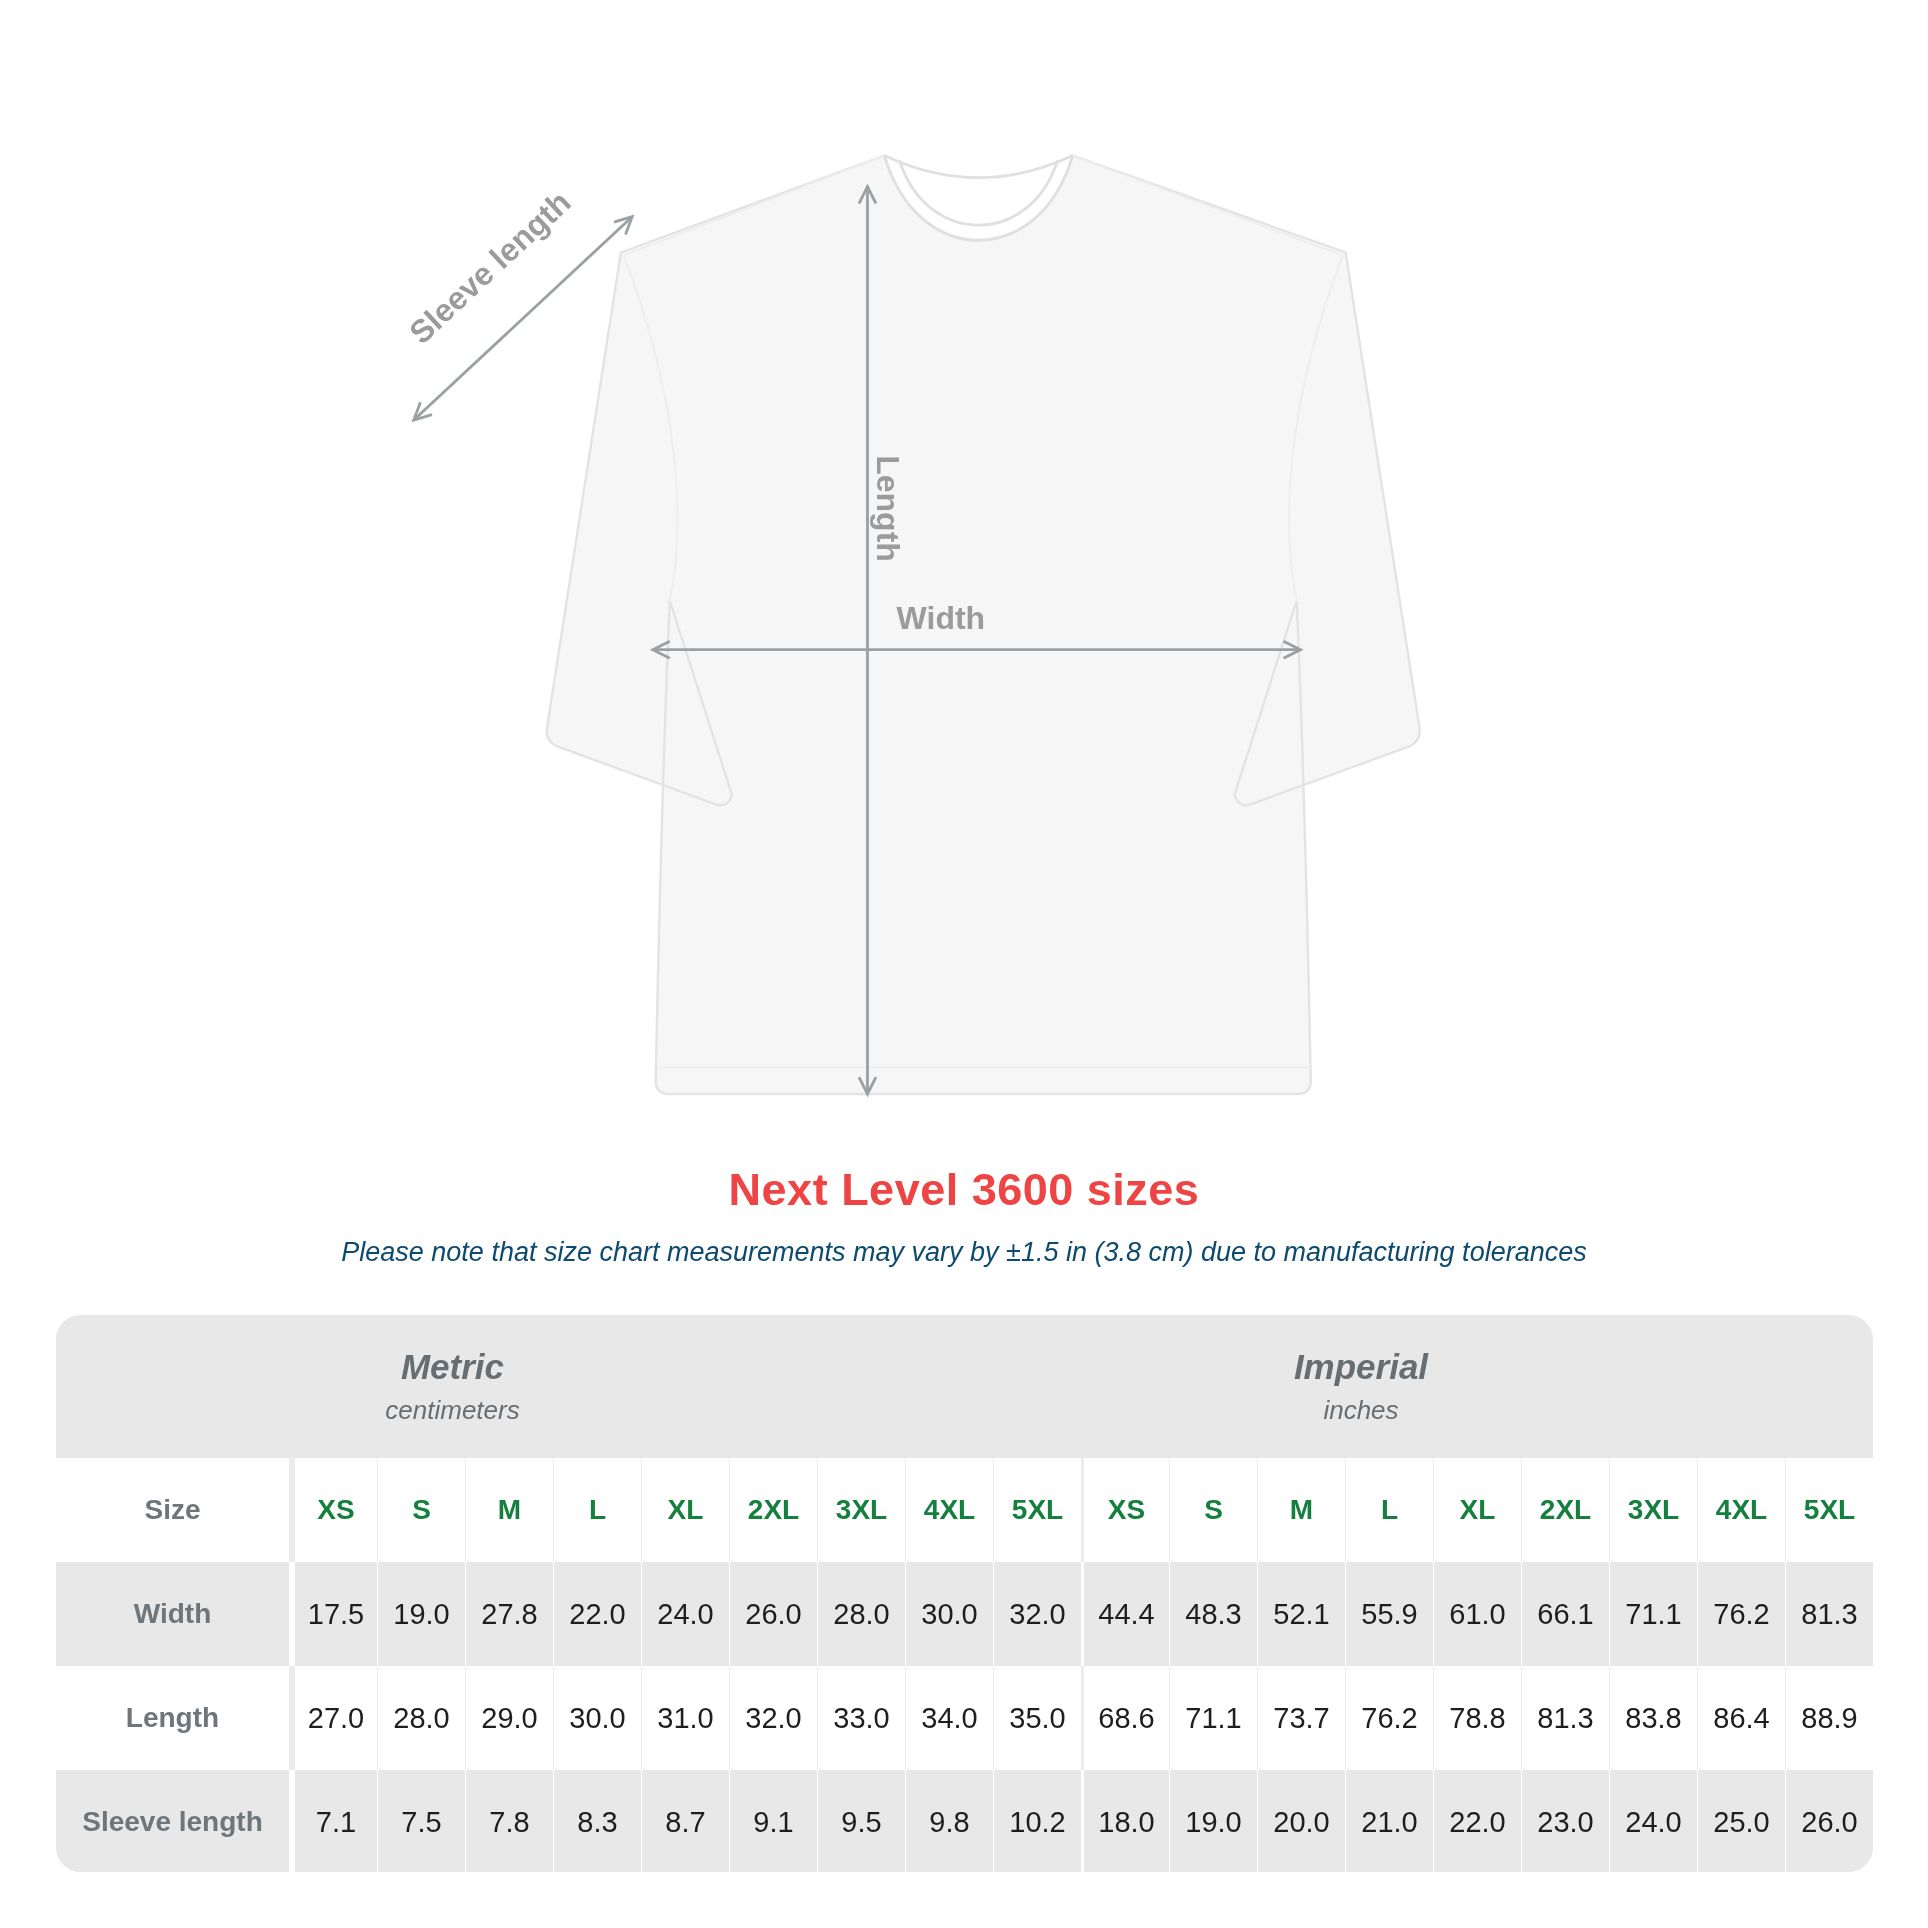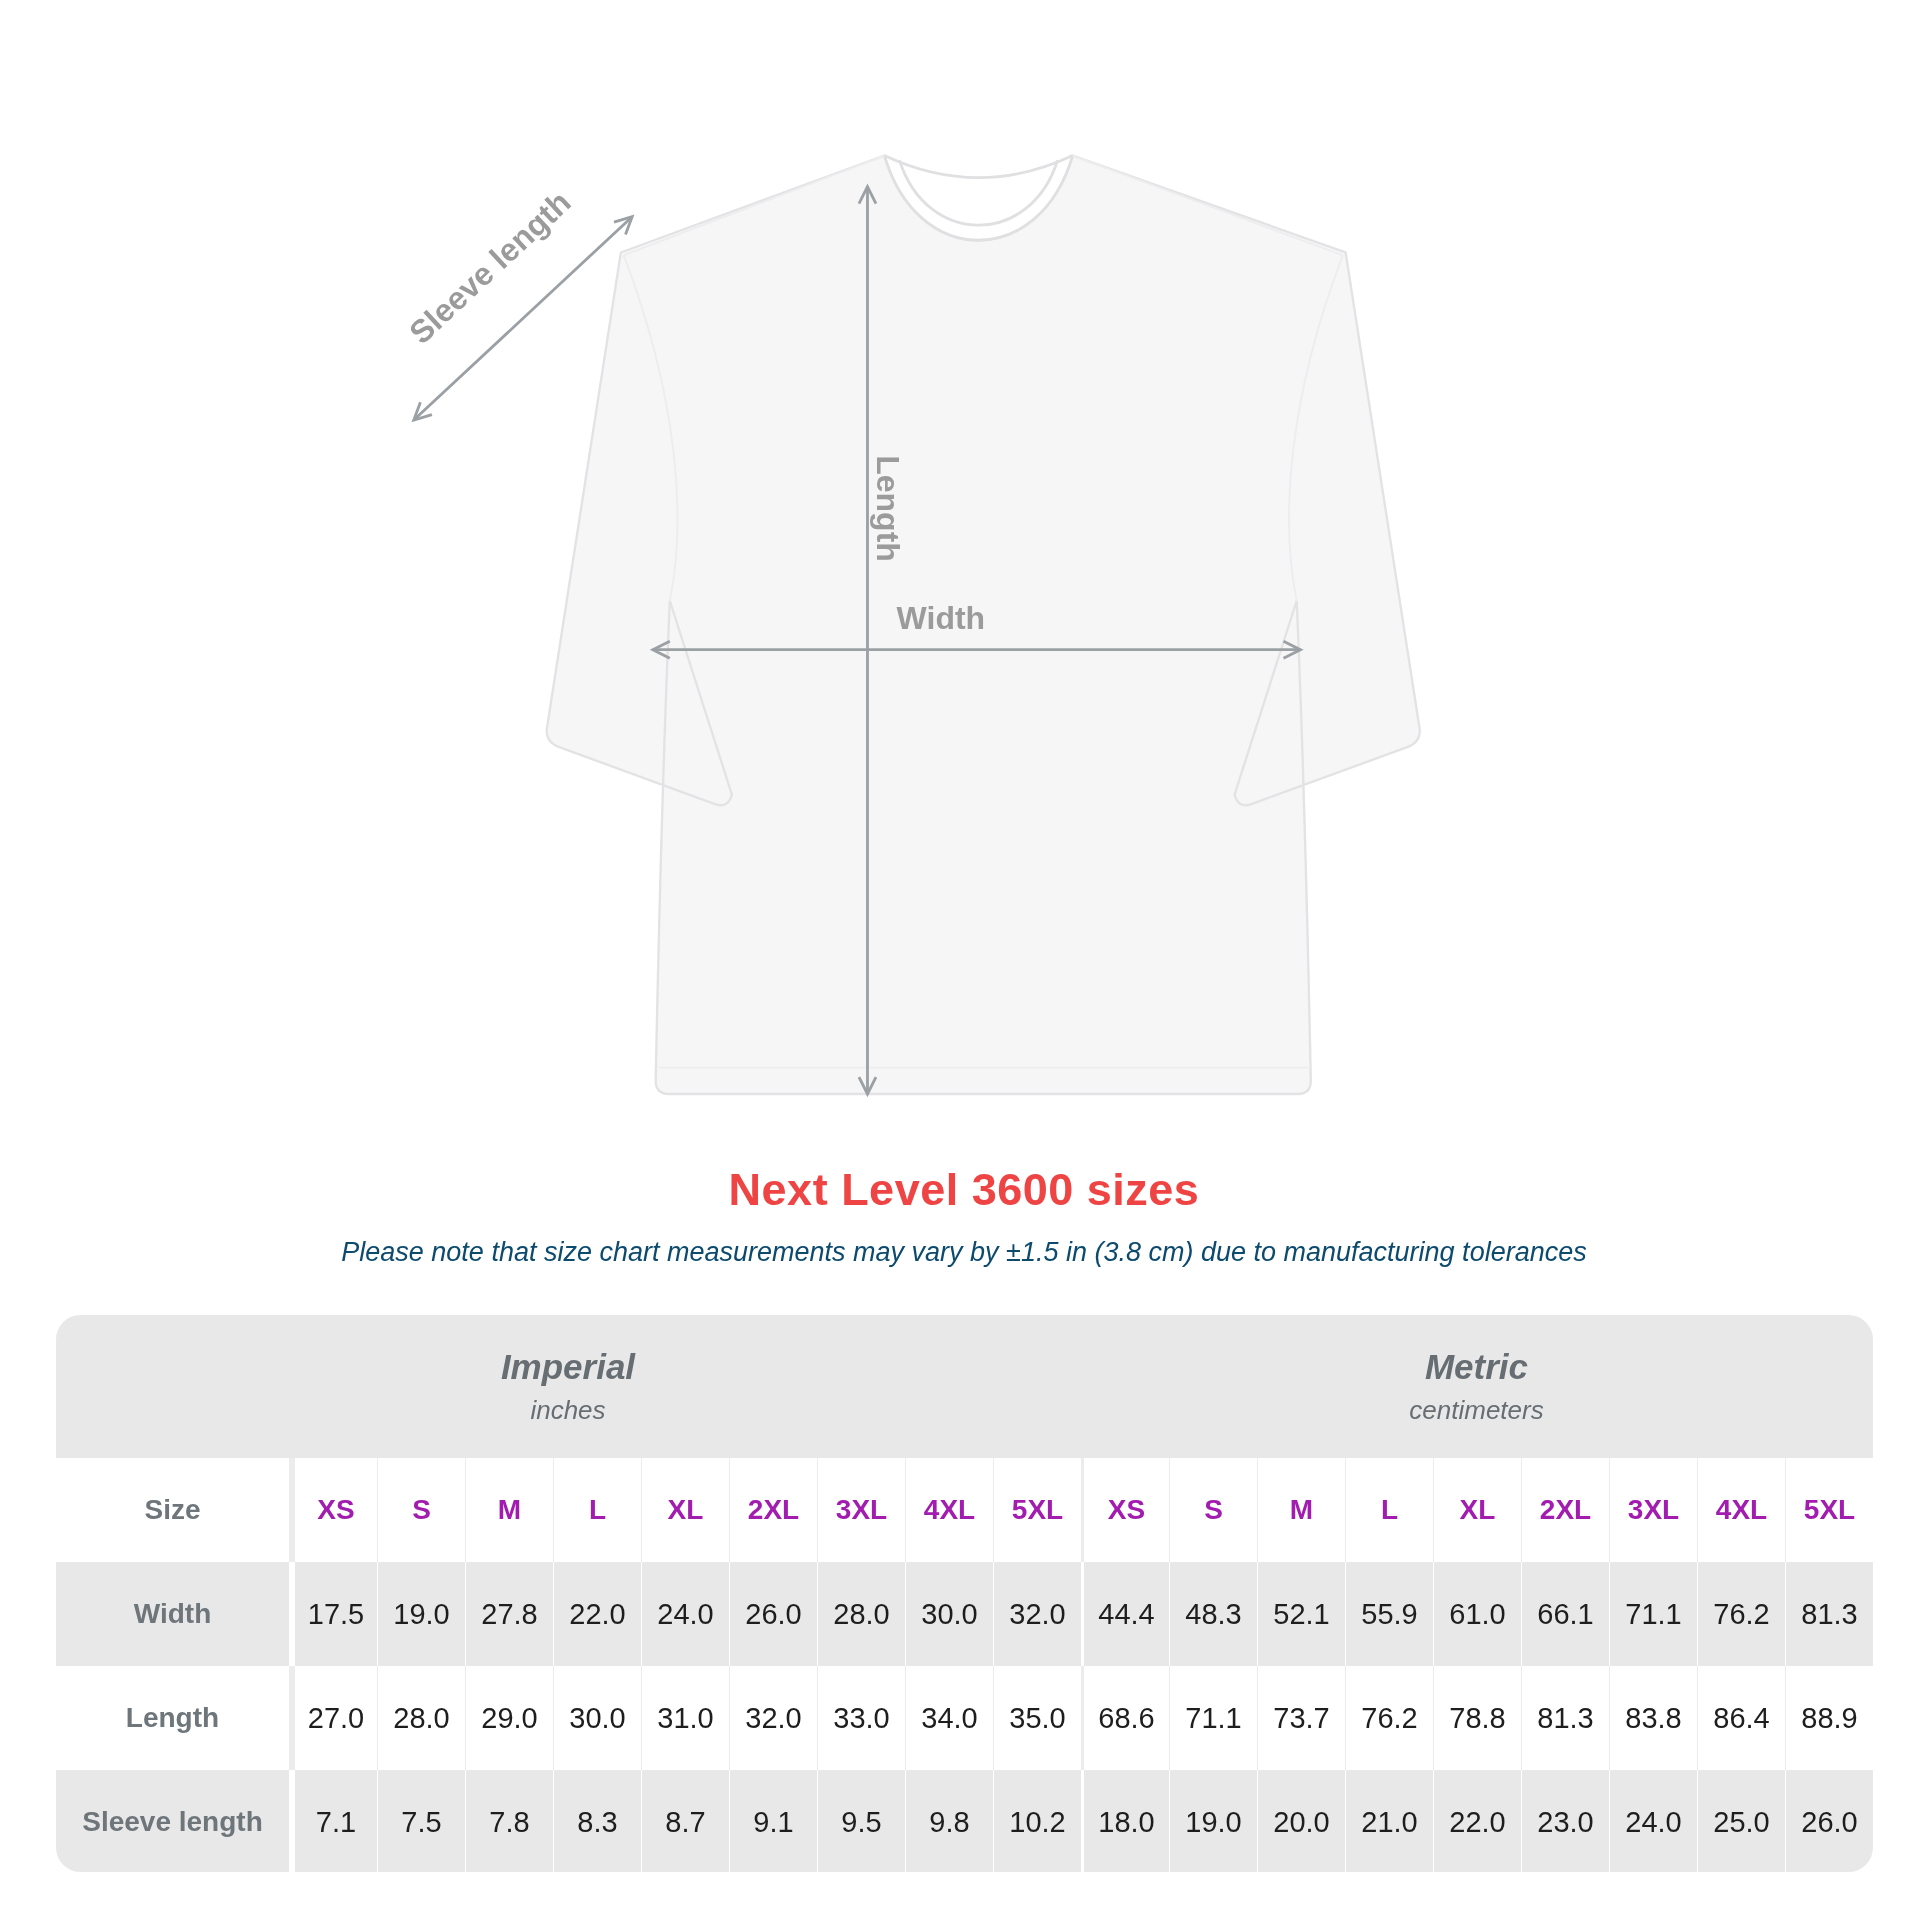--- a/index.html
+++ b/index.html
@@ -27,21 +27,21 @@
 
   .row{display:grid;grid-template-columns:233px repeat(18,1fr);height:104px;}
   .row-w{background:#ffffff;--sep:#ececec;}
   .row-g{background:#e8e8e8;--sep:#ffffff;}
   .cell{display:flex;align-items:center;justify-content:center;height:100%;
         font-size:29px;color:#1e1e1e;}
   .cell:not(.label){border-left:1.9px solid var(--sep);}
   .cell.first{border-left-width:6.6px;}
   .cell.metric-start{border-left-width:3.8px;}
   .cell.label{font-weight:bold;color:#6e767b;font-size:28px;}
-  .hdr{font-weight:bold;color:#a21caf;font-size:28px;}
+  .hdr{font-weight:bold;color:#15803d;font-size:28px;}
 </style>
 </head>
 <body>
 
 <div class="page">
 
   <svg class="diagram" viewBox="0 0 1260 1130" xmlns="http://www.w3.org/2000/svg">
     <defs>
       <marker id="ah" markerUnits="userSpaceOnUse" markerWidth="28" markerHeight="28" refX="24" refY="13" orient="auto-start-reverse">
         <path d="M6 4 L24 13 L6 22" fill="none" stroke="#9aa0a3" stroke-width="3"></path>
@@ -90,27 +90,27 @@
     <text x="642" y="430" text-anchor="middle" transform="rotate(90 642 420)" font-size="34" font-weight="bold" fill="#9b9b9b">Length</text>
     <text x="222" y="175" text-anchor="middle" transform="rotate(-43 222 165)" font-size="34" font-weight="bold" fill="#9b9b9b">Sleeve length</text>
   </svg>
 
   <div class="title">Next Level 3600 sizes</div>
   <div class="note">Please note that size chart measurements may vary by ±1.5 in (3.8 cm) due to manufacturing tolerances</div>
 
   <div class="table">
 
     <div class="band">
+      <div class="band-group band-right">
+        <div class="g-name">Metric</div>
+        <div class="g-unit">centimeters</div>
+      </div>
       <div class="band-group band-left">
         <div class="g-name">Imperial</div>
         <div class="g-unit">inches</div>
-      </div>
-      <div class="band-group band-right">
-        <div class="g-name">Metric</div>
-        <div class="g-unit">centimeters</div>
       </div>
     </div>
 
     <div class="row row-w" id="row-sizes">
       <div class="cell label">Size</div>
     <div class="cell hdr first">XS</div>
         <div class="cell hdr">S</div>
         <div class="cell hdr">M</div>
         <div class="cell hdr">L</div>
         <div class="cell hdr">XL</div>

